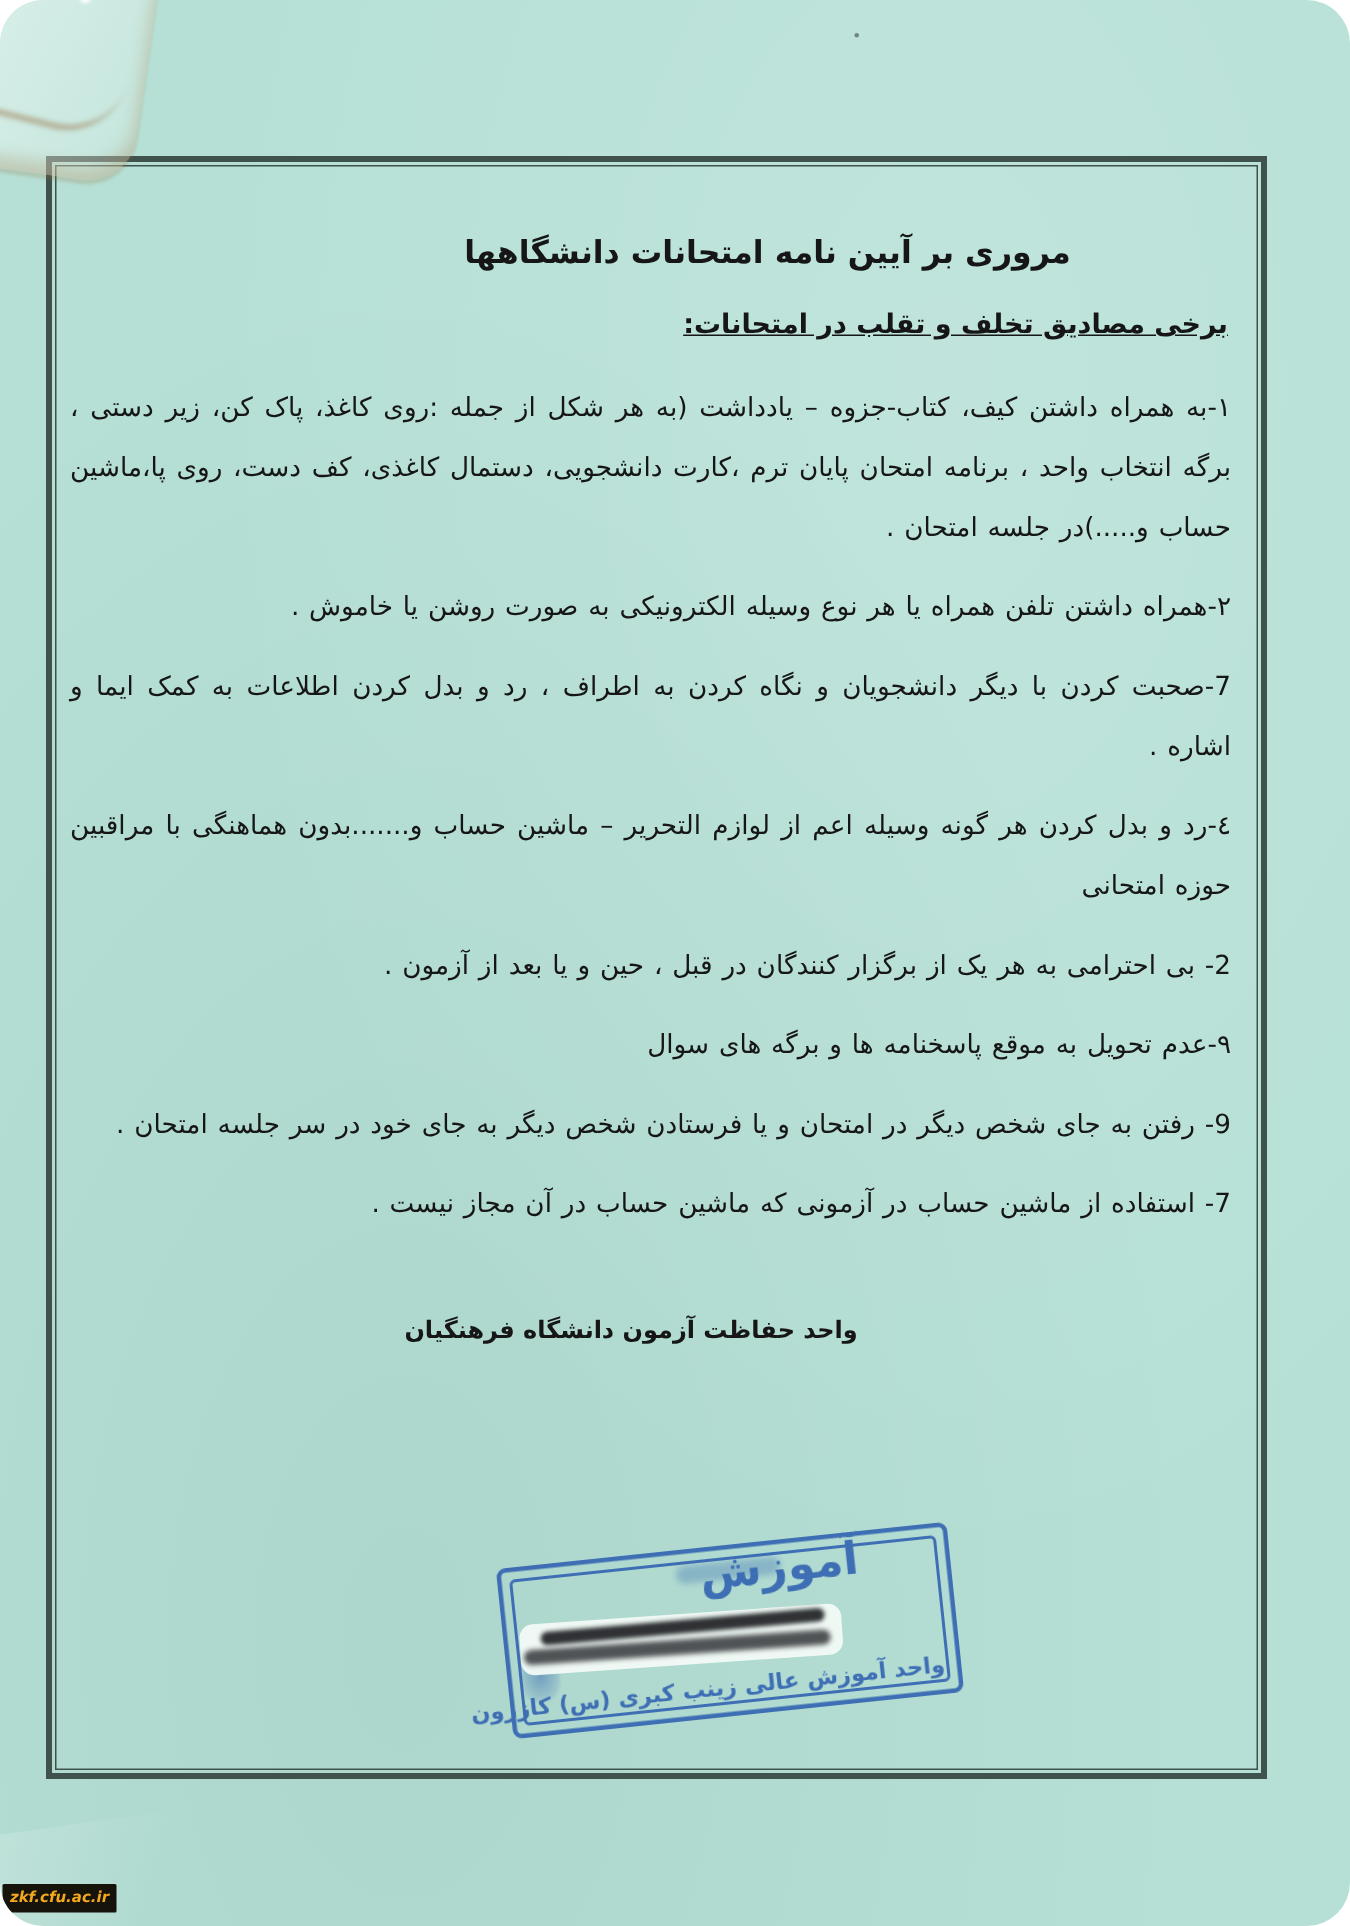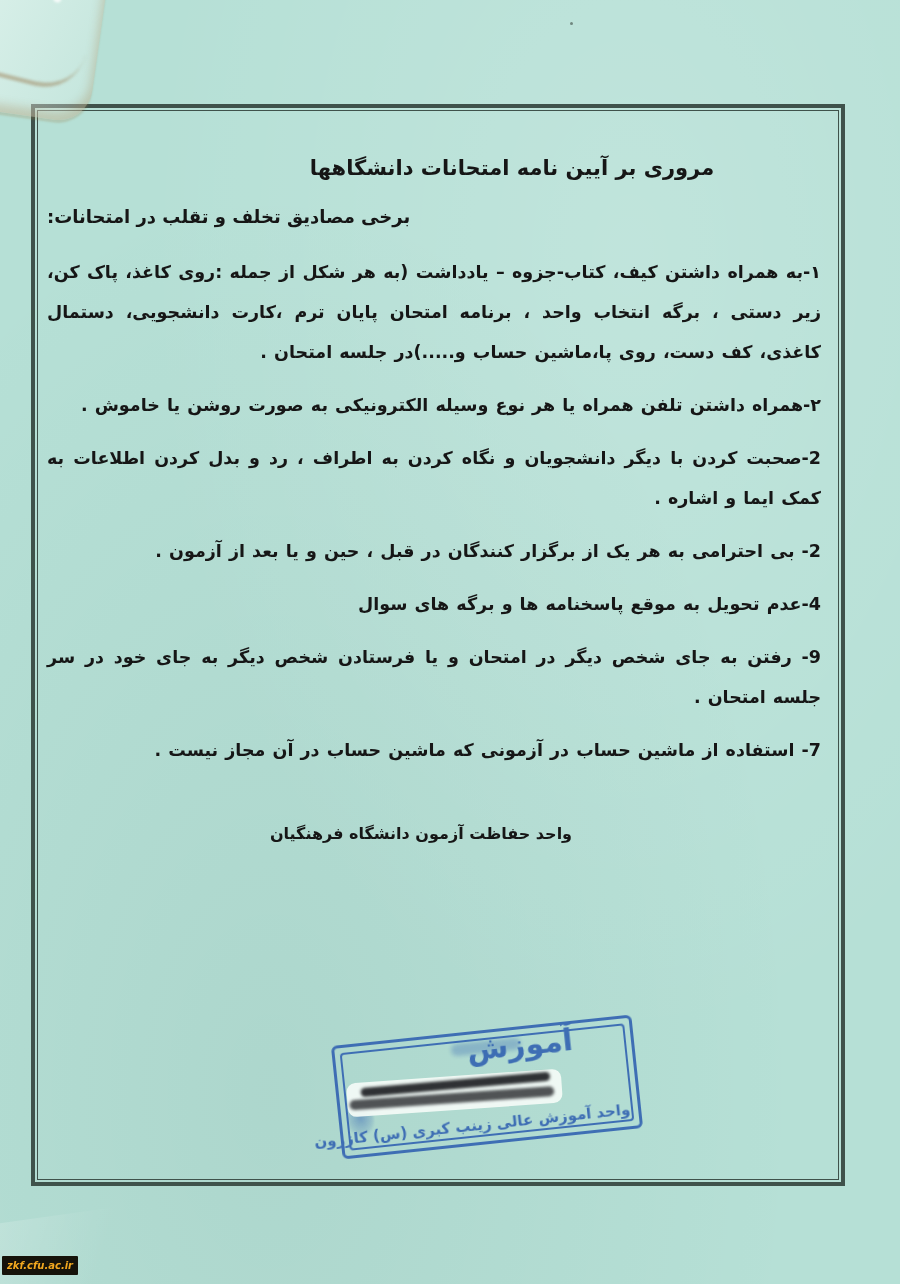--- a/index.html
+++ b/index.html
@@ -4,44 +4,45 @@
 <style>
   html,body{margin:0;padding:0;}
   body{width:900px;height:1284px;overflow:hidden;font-family:"DejaVu Sans",sans-serif;}
 
   .page{
     position:relative;width:900px;height:1284px;overflow:hidden;
     background:
       radial-gradient(ellipse at 70% 20%, rgba(255,255,255,.14), transparent 55%),
       radial-gradient(ellipse at 30% 85%, rgba(0,40,30,.05), transparent 60%),
       var(--paper,#b6e0d6);
+    border-radius: 29px;
   }
 
   
   .frame{
     position:absolute;left:31px;top:104px;width:814px;height:1082px;
     box-sizing:border-box;
     border:4px solid var(--frame,#3f524b);
     outline:1px solid var(--frame,#3f524b);
     outline-offset:-7px;
     direction:rtl;
     color:var(--ink,#161616);
     padding:0 20px 0 12px;
   }
 
   .title{
     margin:48px 0 0;text-align:center;transform:translateX(78px);
     font-size:21px;font-weight:bold;letter-spacing:-.2px;
   }
   .subtitle{
-    margin-top:26px;font-size:18px;font-weight:bold;text-align:left;padding-right:2px;
+    margin-top:26px;font-size:18px;font-weight:bold;text-align:right;padding-right:2px;text-decoration:underline;
   }
   .items{margin-top:25px;}
   .item{
-    font-size:17.5px;font-weight:bold;line-height:40px;margin:0 0 13px;
+    font-size:17.5px;font-weight:normal;line-height:40px;margin:0 0 13px;
     text-align:justify;word-spacing:1px;
   }
   .issuer{
     margin-top:54px;text-align:center;font-size:16px;font-weight:bold;
     transform:translateX(-13px);letter-spacing:-.3px;
   }
 
   
   .stamp{
     position:absolute;left:336px;top:1030px;width:302px;height:114px;
@@ -125,23 +126,24 @@
 
 <div class="page">
 
   <div class="frame">
     <h1 class="title">مروری بر آیین نامه امتحانات دانشگاهها</h1>
     <div class="subtitle">برخی مصادیق تخلف و تقلب  در امتحانات:</div>
 
     <div class="items">
       <p class="item">۱-به همراه داشتن کیف، کتاب-جزوه – یادداشت (به هر شکل از جمله :روی کاغذ، پاک کن، زیر دستی ، برگه انتخاب واحد ، برنامه امتحان پایان ترم ،کارت دانشجویی، دستمال کاغذی، کف دست، روی پا،ماشین حساب و.....)در جلسه امتحان .</p>
       <p class="item">۲-همراه داشتن تلفن همراه یا هر نوع وسیله الکترونیکی به صورت روشن یا خاموش .</p>
-      <p class="item">2-صحبت کردن با دیگر دانشجویان و نگاه کردن به اطراف ، رد و بدل کردن اطلاعات به کمک ایما و اشاره .</p>
+      <p class="item">7-صحبت کردن با دیگر دانشجویان و نگاه کردن به اطراف ، رد و بدل کردن اطلاعات به کمک ایما و اشاره .</p>
+      <p class="item">٤-رد و بدل کردن هر گونه وسیله اعم از لوازم التحریر – ماشین حساب و.......بدون هماهنگی با مراقبین حوزه امتحانی</p>
       <p class="item">2- بی احترامی به هر یک از برگزار کنندگان در قبل ، حین و یا بعد از آزمون .</p>
-      <p class="item">4-عدم تحویل به موقع پاسخنامه ها و برگه های سوال</p>
+      <p class="item">۹-عدم تحویل به موقع پاسخنامه ها و برگه های سوال</p>
       <p class="item">9- رفتن به جای شخص دیگر در امتحان و یا فرستادن شخص دیگر به جای خود در سر جلسه امتحان .</p>
       <p class="item">7- استفاده از ماشین حساب در آزمونی که ماشین حساب در آن مجاز نیست .</p>
     </div>
 
     <div class="issuer">واحد حفاظت آزمون دانشگاه فرهنگیان</div>
   </div>
 
   <div class="stamp">
     <div class="stamp-inner"></div>
     <div class="stamp-line1">آموزش</div>

